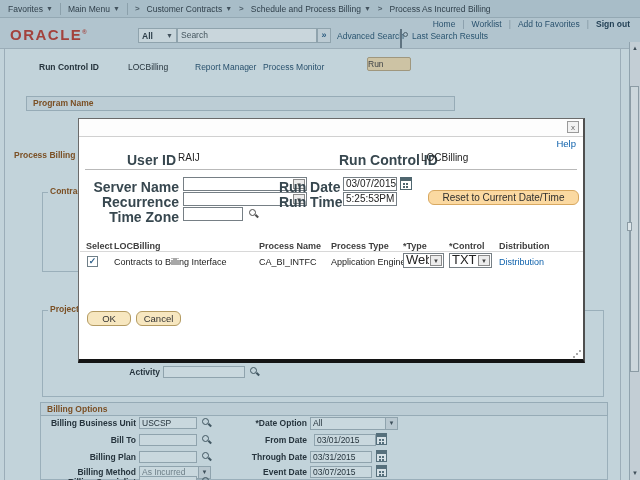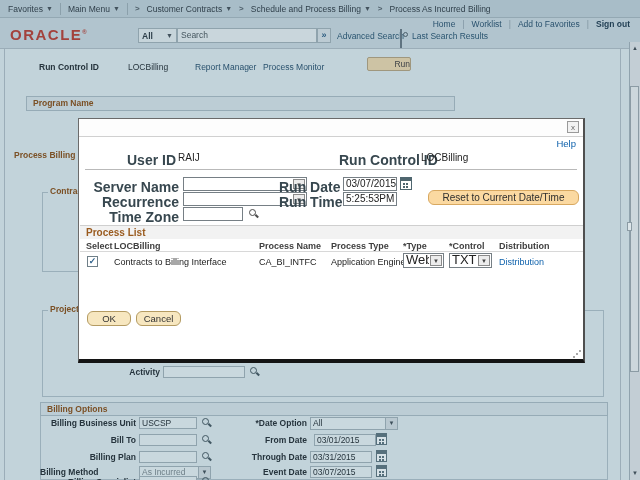--- a/index.html
+++ b/index.html
@@ -33,21 +33,21 @@
   .lsr-icon{width:9px;height:10px;border:1px solid #5f7380;background:#bfced6;position:relative}
   .lsr-icon::after{content:"";position:absolute;left:2px;top:2px;width:3px;height:3px;
                    border:1px solid #4a5f6b;border-radius:50%}
   
   .edge-l{left:4px;top:48px;width:1px;height:432px;background:#9badb8}
   .edge-r{left:620px;top:48px;width:1px;height:432px;background:#9badb8}
   .lbl{font-size:8.5px;font-weight:bold;color:#26343d;white-space:nowrap}
   .val{font-size:8.5px;color:#26343d;white-space:nowrap}
   .plink{font-size:8.5px;color:#29516d;white-space:nowrap}
   .btn-dim{background:#cdc3a4;border:1px solid #9f977e;border-radius:2px;color:#3f4347;
-           font-size:8.5px;text-align:right;box-sizing:border-box;line-height:12px}
+           font-size:8.5px;text-align:left;box-sizing:border-box;line-height:12px}
   .sect-bar{background:#bccdd5;border:1px solid #96abb6;box-sizing:border-box;
             font-size:8.5px;font-weight:bold;color:#7b5025;line-height:13px;padding-left:6px}
   .gbox{border:1px solid #9aafba;box-sizing:border-box}
   .gtitle{font-size:8.5px;font-weight:bold;color:#7b5025;background:#c2d3da;padding:0 2px;white-space:nowrap}
   .bg-input{background:#c9d8de;border:1px solid #8fa3ad;box-sizing:border-box;height:12px;
             font-size:8.5px;color:#26343d;line-height:10px;padding:0 2px;white-space:nowrap;overflow:hidden}
   .bg-sel{background:#c9d8de;border:1px solid #8fa3ad;box-sizing:border-box;height:13px;display:flex}
   .bg-sel .v{flex:1;font-size:8.5px;line-height:11px;padding:0 2px;color:#26343d;overflow:hidden;white-space:nowrap}
   .bg-sel .b{width:11px;border-left:1px solid #8fa3ad;background:#b9c8d0;color:#3d4f5a;
              font-size:6px;text-align:center;line-height:11px}
@@ -192,21 +192,21 @@
 <span class="lk abs" style="left:201px;top:417px"></span>
 
 <div class="abs lbl" style="left:40px;top:435px;width:96px;text-align:right">Bill To</div>
 <div class="abs bg-input" style="left:139px;top:434px;width:58px"></div>
 <span class="lk abs" style="left:201px;top:434px"></span>
 
 <div class="abs lbl" style="left:40px;top:452px;width:96px;text-align:right">Billing Plan</div>
 <div class="abs bg-input" style="left:139px;top:451px;width:58px"></div>
 <span class="lk abs" style="left:201px;top:451px"></span>
 
-<div class="abs lbl" style="left:40px;top:467px;width:96px;text-align:left">Billing Method</div>
+<div class="abs lbl" style="left:40px;top:467px;width:96px;text-align:right">Billing Method</div>
 <div class="abs bg-sel dis" style="left:139px;top:466px;width:72px">
   <span class="v">As Incurred</span>
   <span class="b">▼</span>
 </div>
 
 <div class="abs lbl" style="left:40px;top:477px;width:96px;text-align:right">Billing Specialist</div>
 <div class="abs bg-input" style="left:139px;top:476px;width:58px"></div>
 <span class="lk abs" style="left:201px;top:476px"></span>
 
 <div class="abs lbl" style="left:215px;top:418px;width:92px;text-align:right">*Date Option</div>
@@ -259,23 +259,20 @@
     <span class="b">▼</span>
   </div>
   <div class="abs m-lbl" style="left:200px;top:75px;width:61px;text-align:right">Run Time</div>
   <div class="abs m-input" style="left:264px;top:73px;width:54px">5:25:53PM</div>
   <div class="abs btn-reset" style="left:349px;top:71px;width:151px;height:15px">Reset to Current Date/Time</div>
 
   <div class="abs m-lbl" style="left:4px;top:90px;width:96px;text-align:right">Time Zone</div>
   <div class="abs m-input" style="left:104px;top:88px;width:60px"></div>
   <span class="m-lk abs" style="left:169px;top:89px"></span>
 
-  <div class="abs pl-bar">
-    <div class="pl-title">Process List</div>
-  </div>
   <div class="abs pl-h" style="left:7px;top:122px">Select</div>
   <div class="abs pl-h" style="left:35px;top:122px">LOCBilling</div>
   <div class="abs pl-h" style="left:180px;top:122px">Process Name</div>
   <div class="abs pl-h" style="left:252px;top:122px">Process Type</div>
   <div class="abs pl-h" style="left:324px;top:122px">*Type</div>
   <div class="abs pl-h" style="left:370px;top:122px">*Control</div>
   <div class="abs pl-h" style="left:420px;top:122px">Distribution</div>
   <div class="abs pl-hr"></div>
 
   <div>

